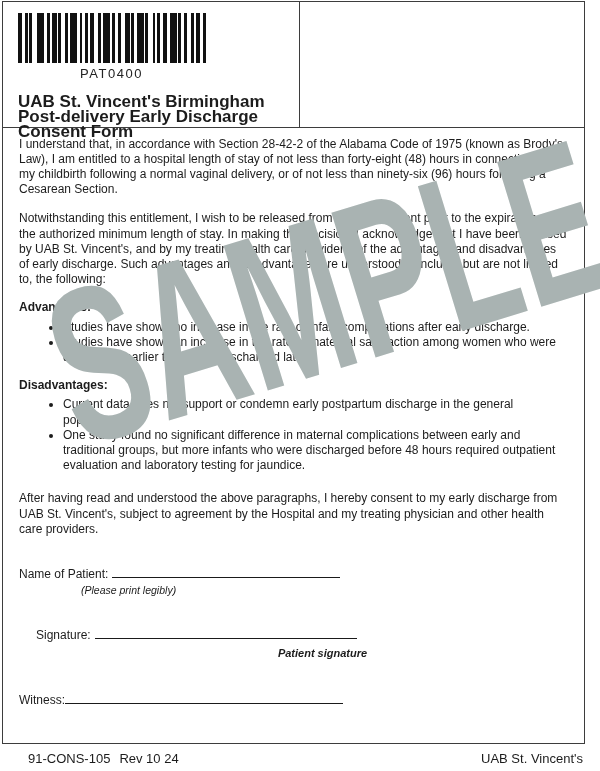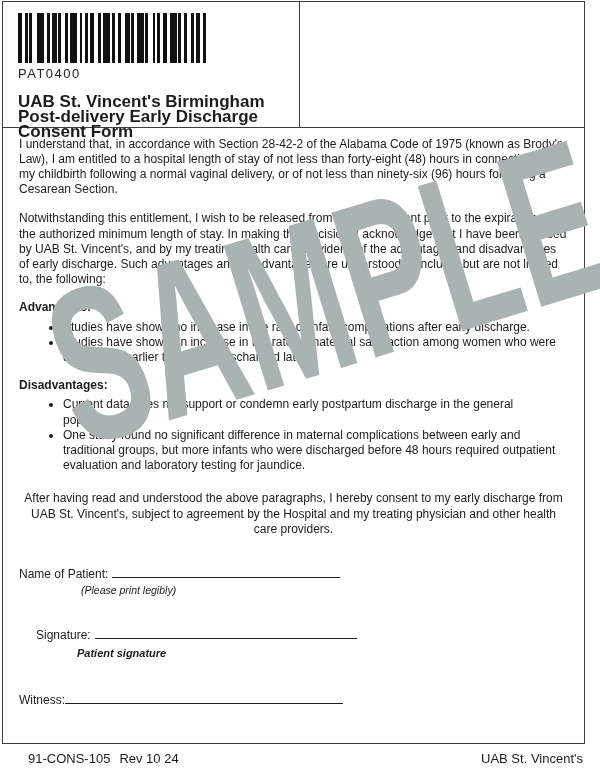--- a/index.html
+++ b/index.html
@@ -11,47 +11,47 @@
     position:absolute; left:2px; top:1px; width:583px; height:743px;
     border:1.5px solid #3d3d3d; box-sizing:border-box; background:#fff;
   }
   .header-row { height:125.5px; border-bottom:1.5px solid #3d3d3d; display:flex; box-sizing:border-box; }
   .header-left { width:297px; border-right:1.5px solid #3d3d3d; box-sizing:border-box; padding:11px 0 0 15px; }
   .header-right { flex:1; }
   .barcode-wrap { width:187px; }
   .barcode { height:50px; display:flex; align-items:stretch; }
   .barcode .bar { background:#111; flex:none; }
   .barcode .gap { background:transparent; flex:none; }
-  .barcode-value { text-align:left; font-size:13px; letter-spacing:1.5px; margin-top:3px; color:#222; }
+  .barcode-value { text-align:center; font-size:13px; letter-spacing:1.5px; margin-top:3px; color:#222; }
   .org-title { margin-top:13px; font-weight:bold; font-size:17px; line-height:15px; }
 
   .bodyarea {
     position:relative; height:616px; box-sizing:border-box;
     padding:9px 16px 0 16px; font-size:12px; line-height:15.2px;
   }
   .bodyarea p { margin:0; }
   .para2 { margin-top:14px !important; }
   .section-head { font-weight:bold; margin-top:13px !important; }
   .bodyarea ul { margin:4px 0 0 0; padding-left:44px; }
   .bodyarea li { margin:0; }
-  .consent { margin-top:18px !important;text-align:center; }
+  .consent { margin-top:18px !important; }
 
   .field-row { white-space:nowrap; }
   .row-name     { margin-top:29px; }
   .row-sig      { margin-top:29px;margin-left:17px; }
   .row-date     { margin-top:37px; }
   .row-witness  { margin-top:31px; }
   .fline { display:inline-block; border-bottom:1.6px solid #1a1a1a; height:11px; vertical-align:baseline; }
   .fline-name { width:228px; margin-left:4px; }
   .fline-sig { width:262px; margin-left:4px; }
   .fline-date { width:290px; margin-left:4px; }
   .fline-witness { width:278px; }
   .note { font-style:italic; }
   .note-print { font-size:10.5px; margin:1px 0 0 62px; }
-  .note-sig { font-size:11px; font-weight:bold; margin:2px 0 0 58px; }
+  .note-sig { font-size:11px; font-weight:bold; margin:2px 0 0 58px;text-align:center; }
 
   .watermark {
     position:absolute; left:47px; top:215px; width:560px; height:155px;
     display:flex; align-items:center; justify-content:center;
     transform:rotate(-17deg) scaleY(1.64);
     font-weight:bold; font-size:134px; letter-spacing:1px; white-space:nowrap;
     z-index:5; pointer-events:none; user-select:none;
   }
 
   .footer {

